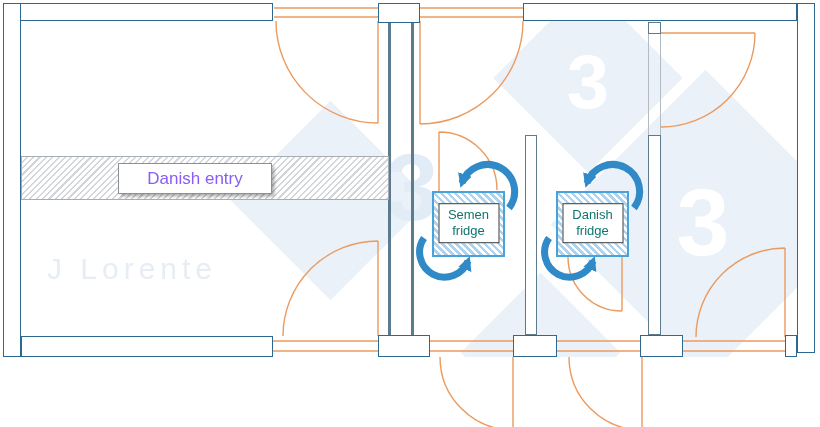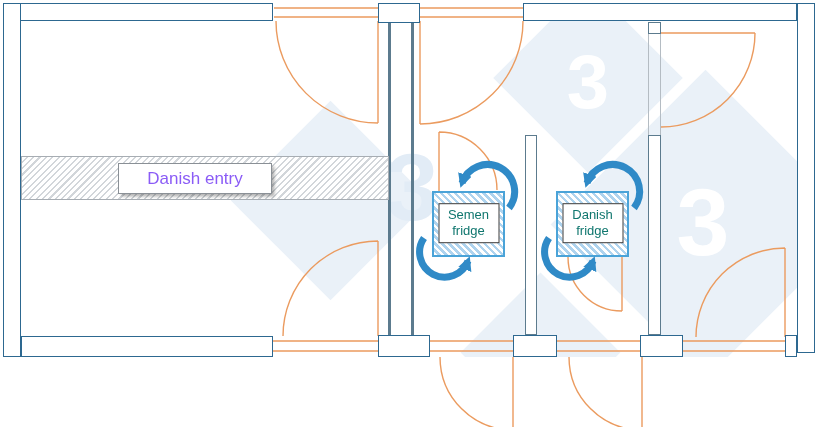--- a/index.html
+++ b/index.html
@@ -45,20 +45,21 @@
 <div id="canvas">
 
   <div class="wm-clip">
     <div class="diamond" style="left:518px;top:8px;width:134px;height:134px;"></div>
     <div class="diamond" style="left:593px;top:112px;width:219px;height:219px;"></div>
     <div class="diamond" style="left:257px;top:127px;width:141px;height:141px;"></div>
     <div class="diamond" style="left:481px;top:293px;width:113px;height:113px;"></div>
     <div class="wm-num" style="left:585px;top:79px;font-size:76px;">3</div>
     <div class="wm-num" style="left:700px;top:219px;font-size:95px;">3</div>
     <div class="wm-num faint" style="left:409px;top:184px;font-size:95px;">3</div>
+    <div class="wm-author" style="left:129px;top:266px;">J Lorente</div>
   </div>
 
   <svg class="layer" width="820" height="427">
 
     <path class="door" d="M274 8 H378 M274 17 H378"></path>
     <path class="door" d="M420 8 H523 M420 17 H523"></path>
     <path class="door" d="M273 341 H378 M273 351 H378"></path>
     <path class="door" d="M430 341 H513 M430 351 H513"></path>
     <path class="door" d="M557 341 H642 M557 351 H642"></path>
     <path class="door" d="M683 341 H785 M683 351 H785"></path>

